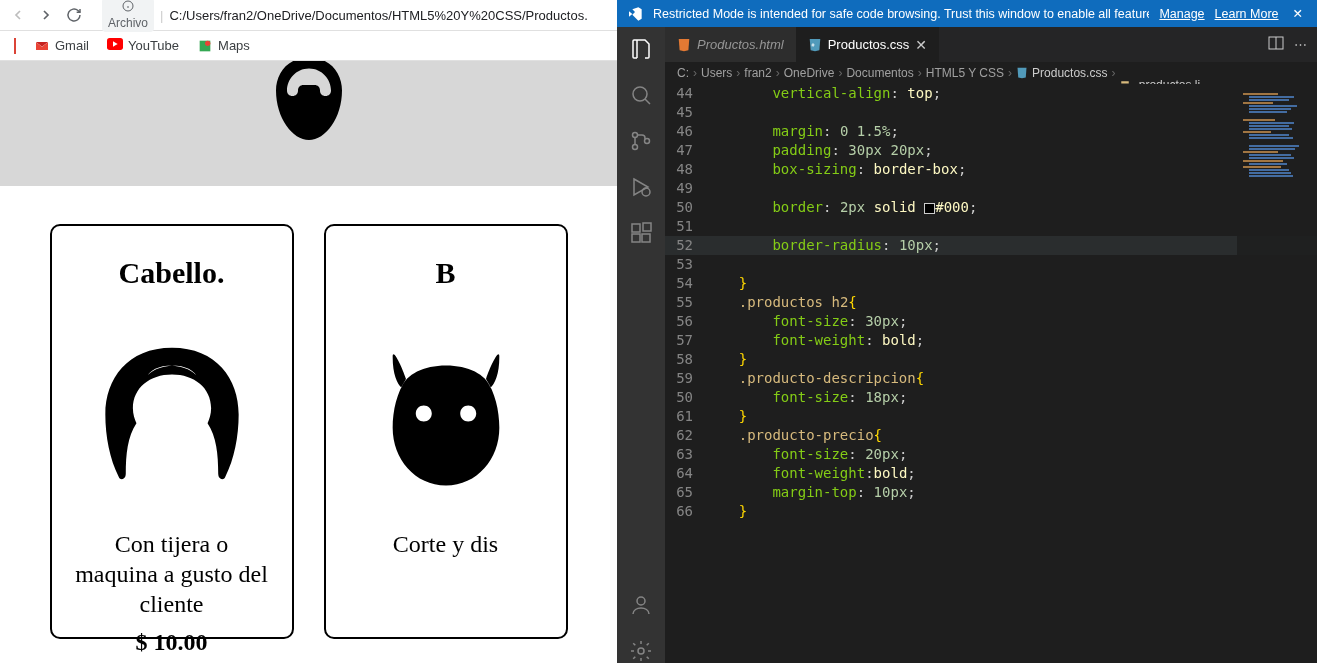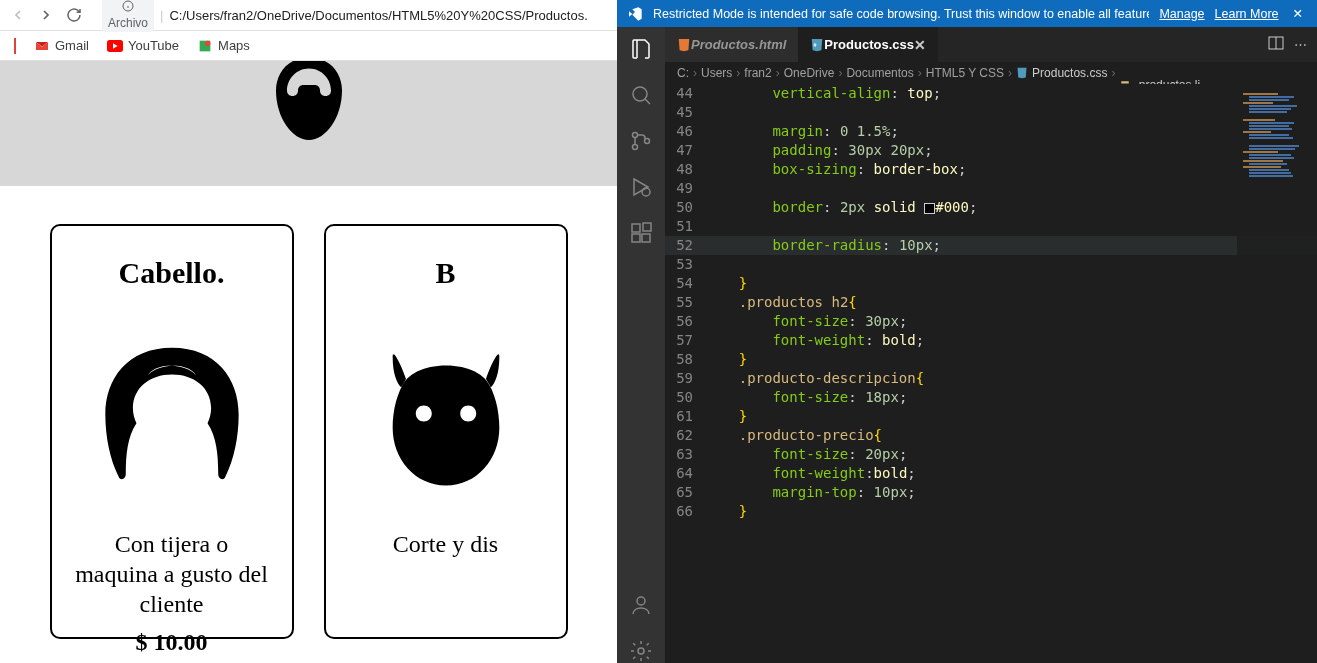--- a/index.html
+++ b/index.html
@@ -7,21 +7,21 @@
 
 
 .browser-pane { position: absolute; left: 0; top: 0; width: 617px; height: 663px; background: #fff; }
 .browser-toolbar { height: 31px; display: flex; align-items: center; padding: 0 8px; gap: 8px; background: #fff; border-bottom: 1px solid #e0e0e0; }
 .nav-btn { width: 20px; height: 20px; display: flex; align-items: center; justify-content: center; color: #5f6368; cursor: pointer; }
 .nav-btn.disabled { color: #bdbdbd; }
 .url-bar { flex: 1; display: flex; align-items: center; gap: 6px; padding: 2px 10px; font-size: 13px; color: #5f6368; }
 .url-info { background: #f1f3f4; border-radius: 4px; padding: 2px 6px; font-size: 12px; display: flex; align-items: center; gap: 4px; flex-direction: column; }
 .url-path { color: #202124; }
 .bookmarks-bar { height: 30px; display: flex; align-items: center; gap: 18px; padding: 0 14px; font-size: 13px; background: #fff; border-bottom: 1px solid #e0e0e0; }
-.bookmark { display: flex; align-items: center; gap: 5px; color: #3c4043; cursor: pointer; }
+.bookmark { display: flex; gap: 5px; color: #3c4043; cursor: pointer; }
 .gmail-icon { width: 16px; height: 16px; }
 .yt-icon { width: 16px; height: 12px; }
 .maps-icon { width: 16px; height: 16px; }
 
 .browser-content { position: absolute; top: 61px; left: 0; right: 0; bottom: 0; overflow: hidden; }
 .hero-band { height: 125px; background: #d7d7d7; display: flex; justify-content: center; align-items: flex-start; }
 .beard-logo { width: 110px; height: 110px; margin-top: -20px; }
 .cards-row { display: flex; justify-content: center; gap: 30px; padding-top: 38px; }
 .card { width: 244px; height: 415px; border: 2px solid #000; border-radius: 10px; padding: 30px 20px; text-align: center; font-family: "Times New Roman", serif; }
 .card h2 { font-size: 30px; font-weight: bold; margin-bottom: 40px; }
@@ -38,21 +38,21 @@
 .restricted-banner .close-x { cursor: pointer; padding: 0 4px; }
 
 .vsc-body { display: flex; height: calc(100% - 27px); }
 .activity-bar { width: 48px; background: #333333; display: flex; flex-direction: column; align-items: center; padding-top: 10px; gap: 22px; }
 .activity-bar .spacer { flex: 1; }
 .act-icon { width: 24px; height: 24px; color: #858585; cursor: pointer; display: flex; align-items: center; justify-content: center; }
 .act-icon.active { color: #fff; }
 
 .editor-area { flex: 1; display: flex; flex-direction: column; }
 .tabs-row { height: 35px; background: #252526; display: flex; align-items: stretch; }
-.tab { padding: 0 12px; display: flex; align-items: center; font-size: 13px; color: #969696; background: #2d2d2d; cursor: pointer; font-weight: bold; }
+.tab { padding: 0 12px; display: flex; align-items: center; gap: 6px; font-size: 13px; color: #969696; background: #2d2d2d; cursor: pointer; }
 .tab.active { background: #1e1e1e; color: #fff; }
 .tab.mod { font-style: italic; }
 .tab .file-ico { width: 14px; height: 14px; }
 .tab .close-dot { color: #ccc; font-size: 14px; }
 .tabs-right { margin-left: auto; display: flex; align-items: center; gap: 10px; padding-right: 10px; color: #ccc; }
 
 .breadcrumbs { height: 22px; background: #1e1e1e; display: flex; align-items: center; padding: 0 12px; font-size: 12px; color: #a0a0a0; gap: 4px; }
 .breadcrumbs .sep { color: #666; }
 .bc-file { display: flex; align-items: center; gap: 4px; color: #ccc; }
 .bc-sel { display: flex; align-items: center; gap: 4px; color: #ccc; margin-top: 24px; }

